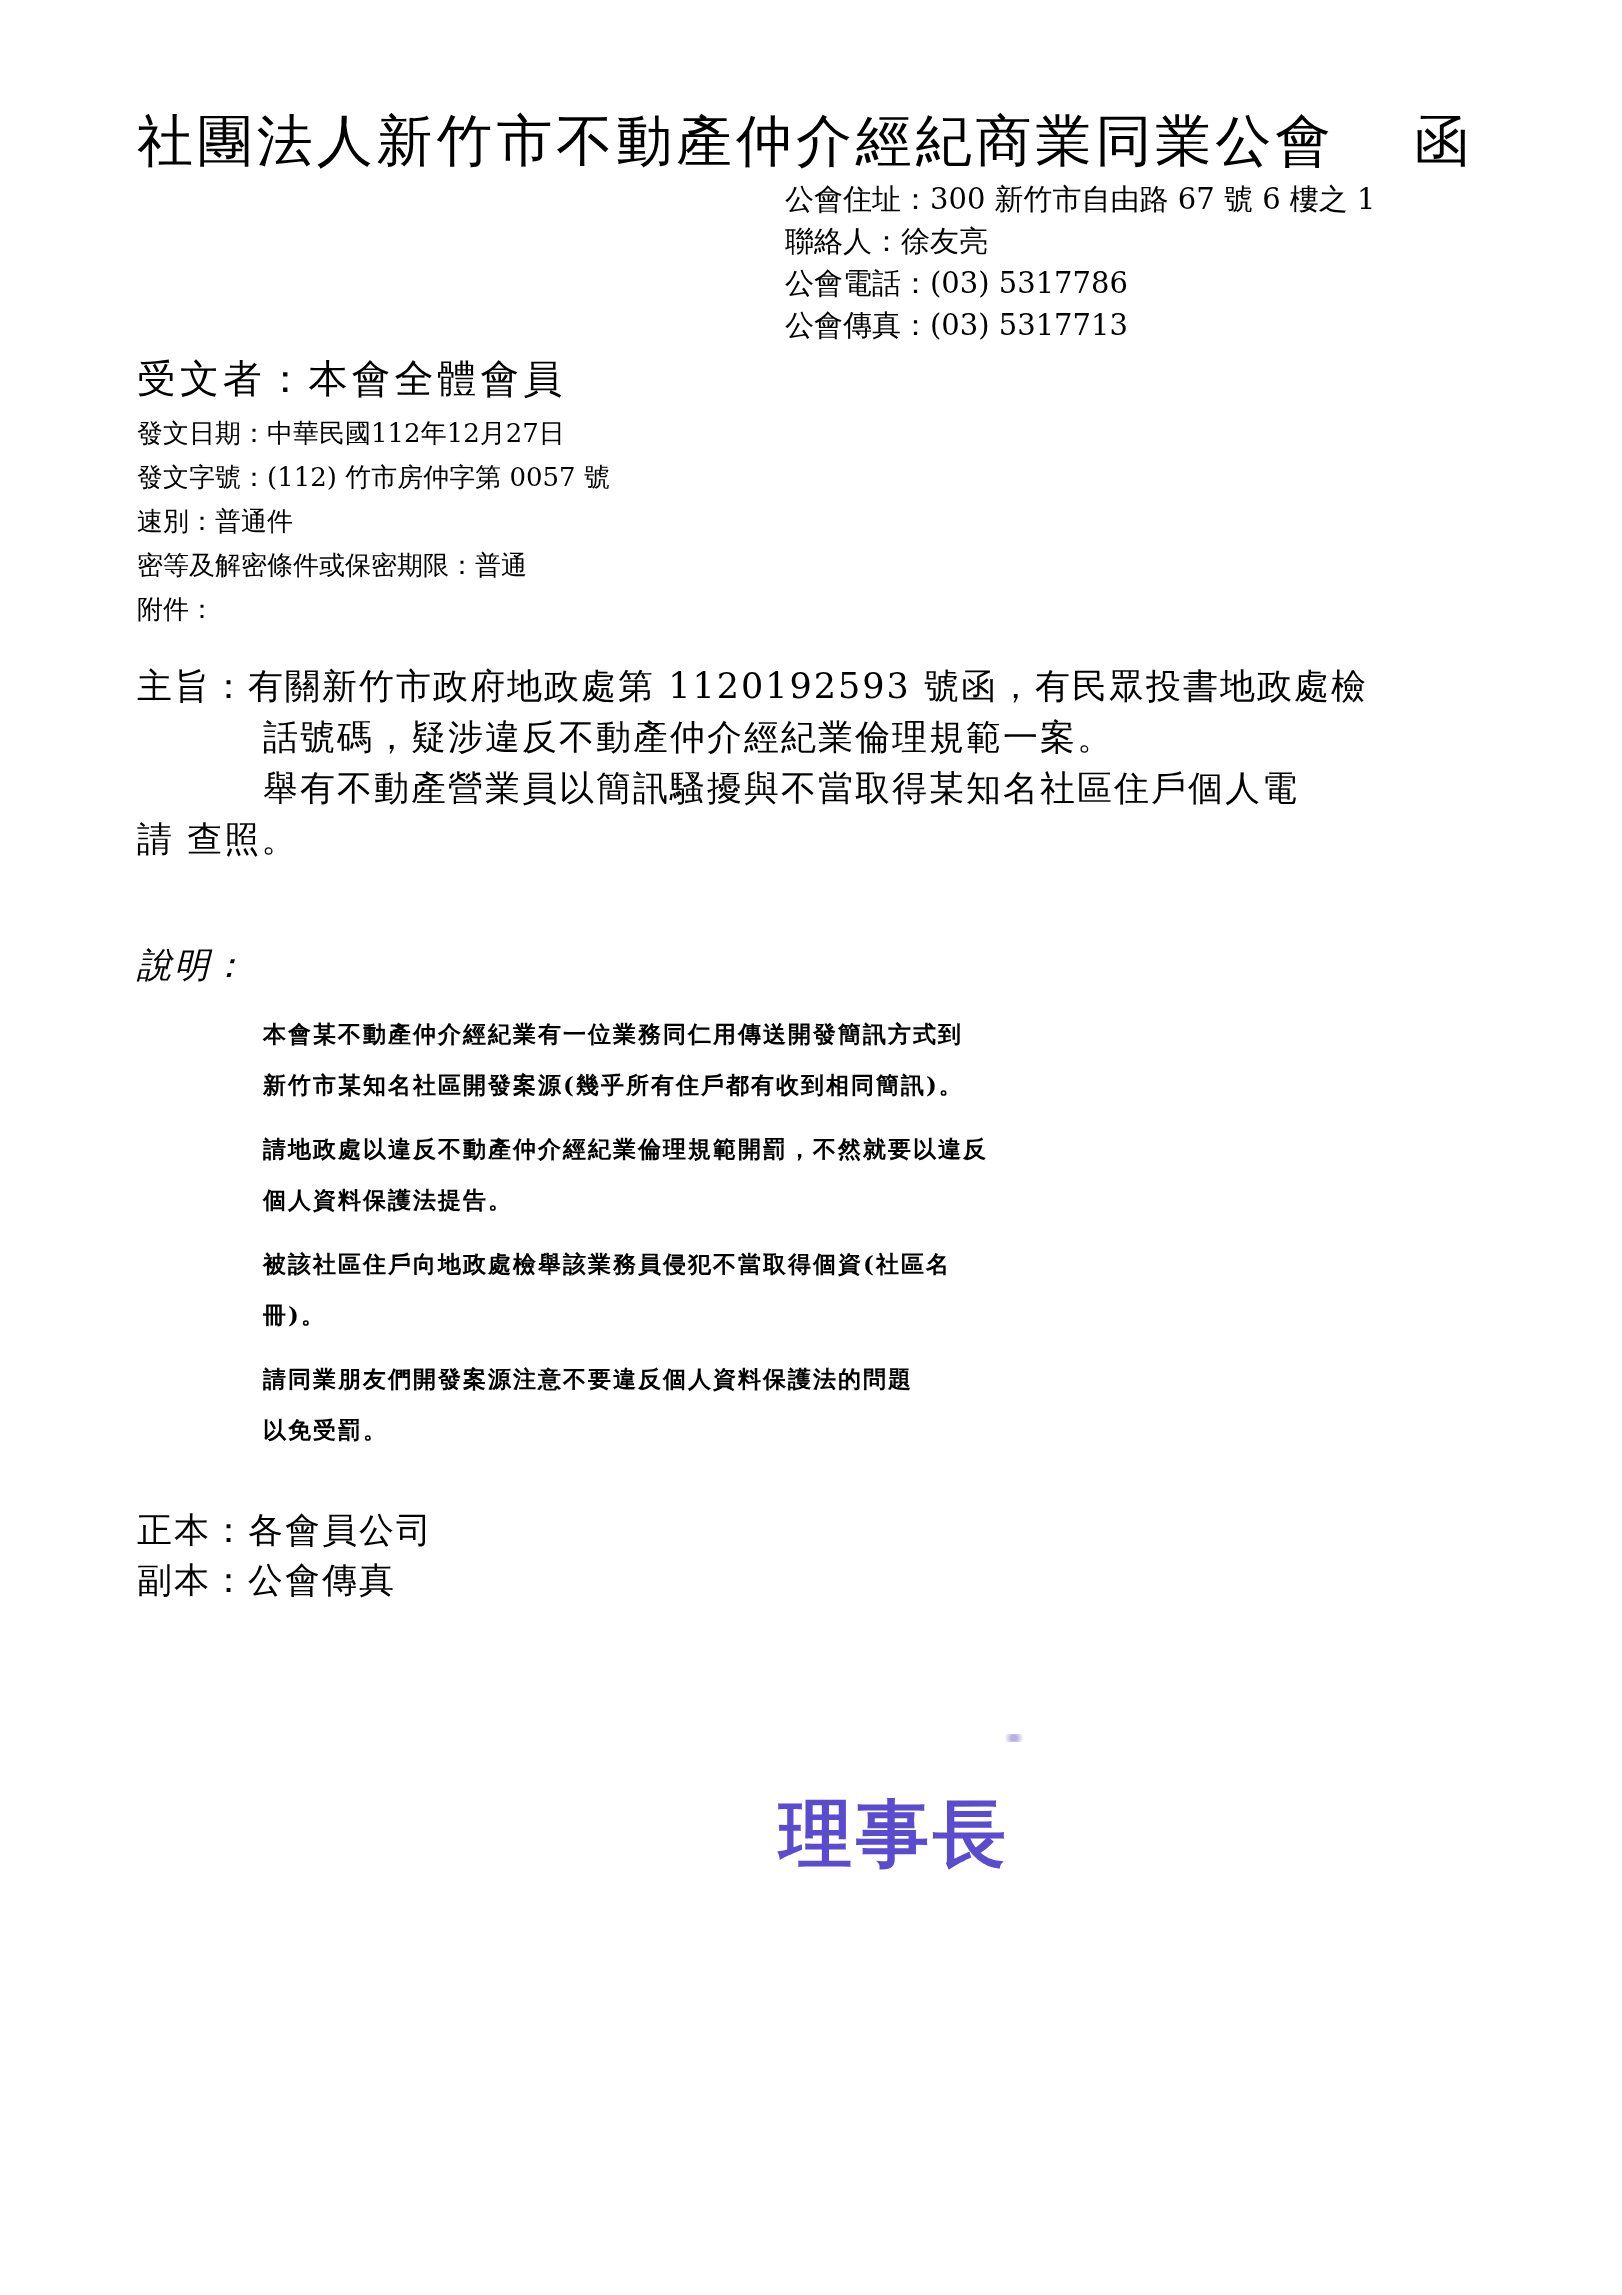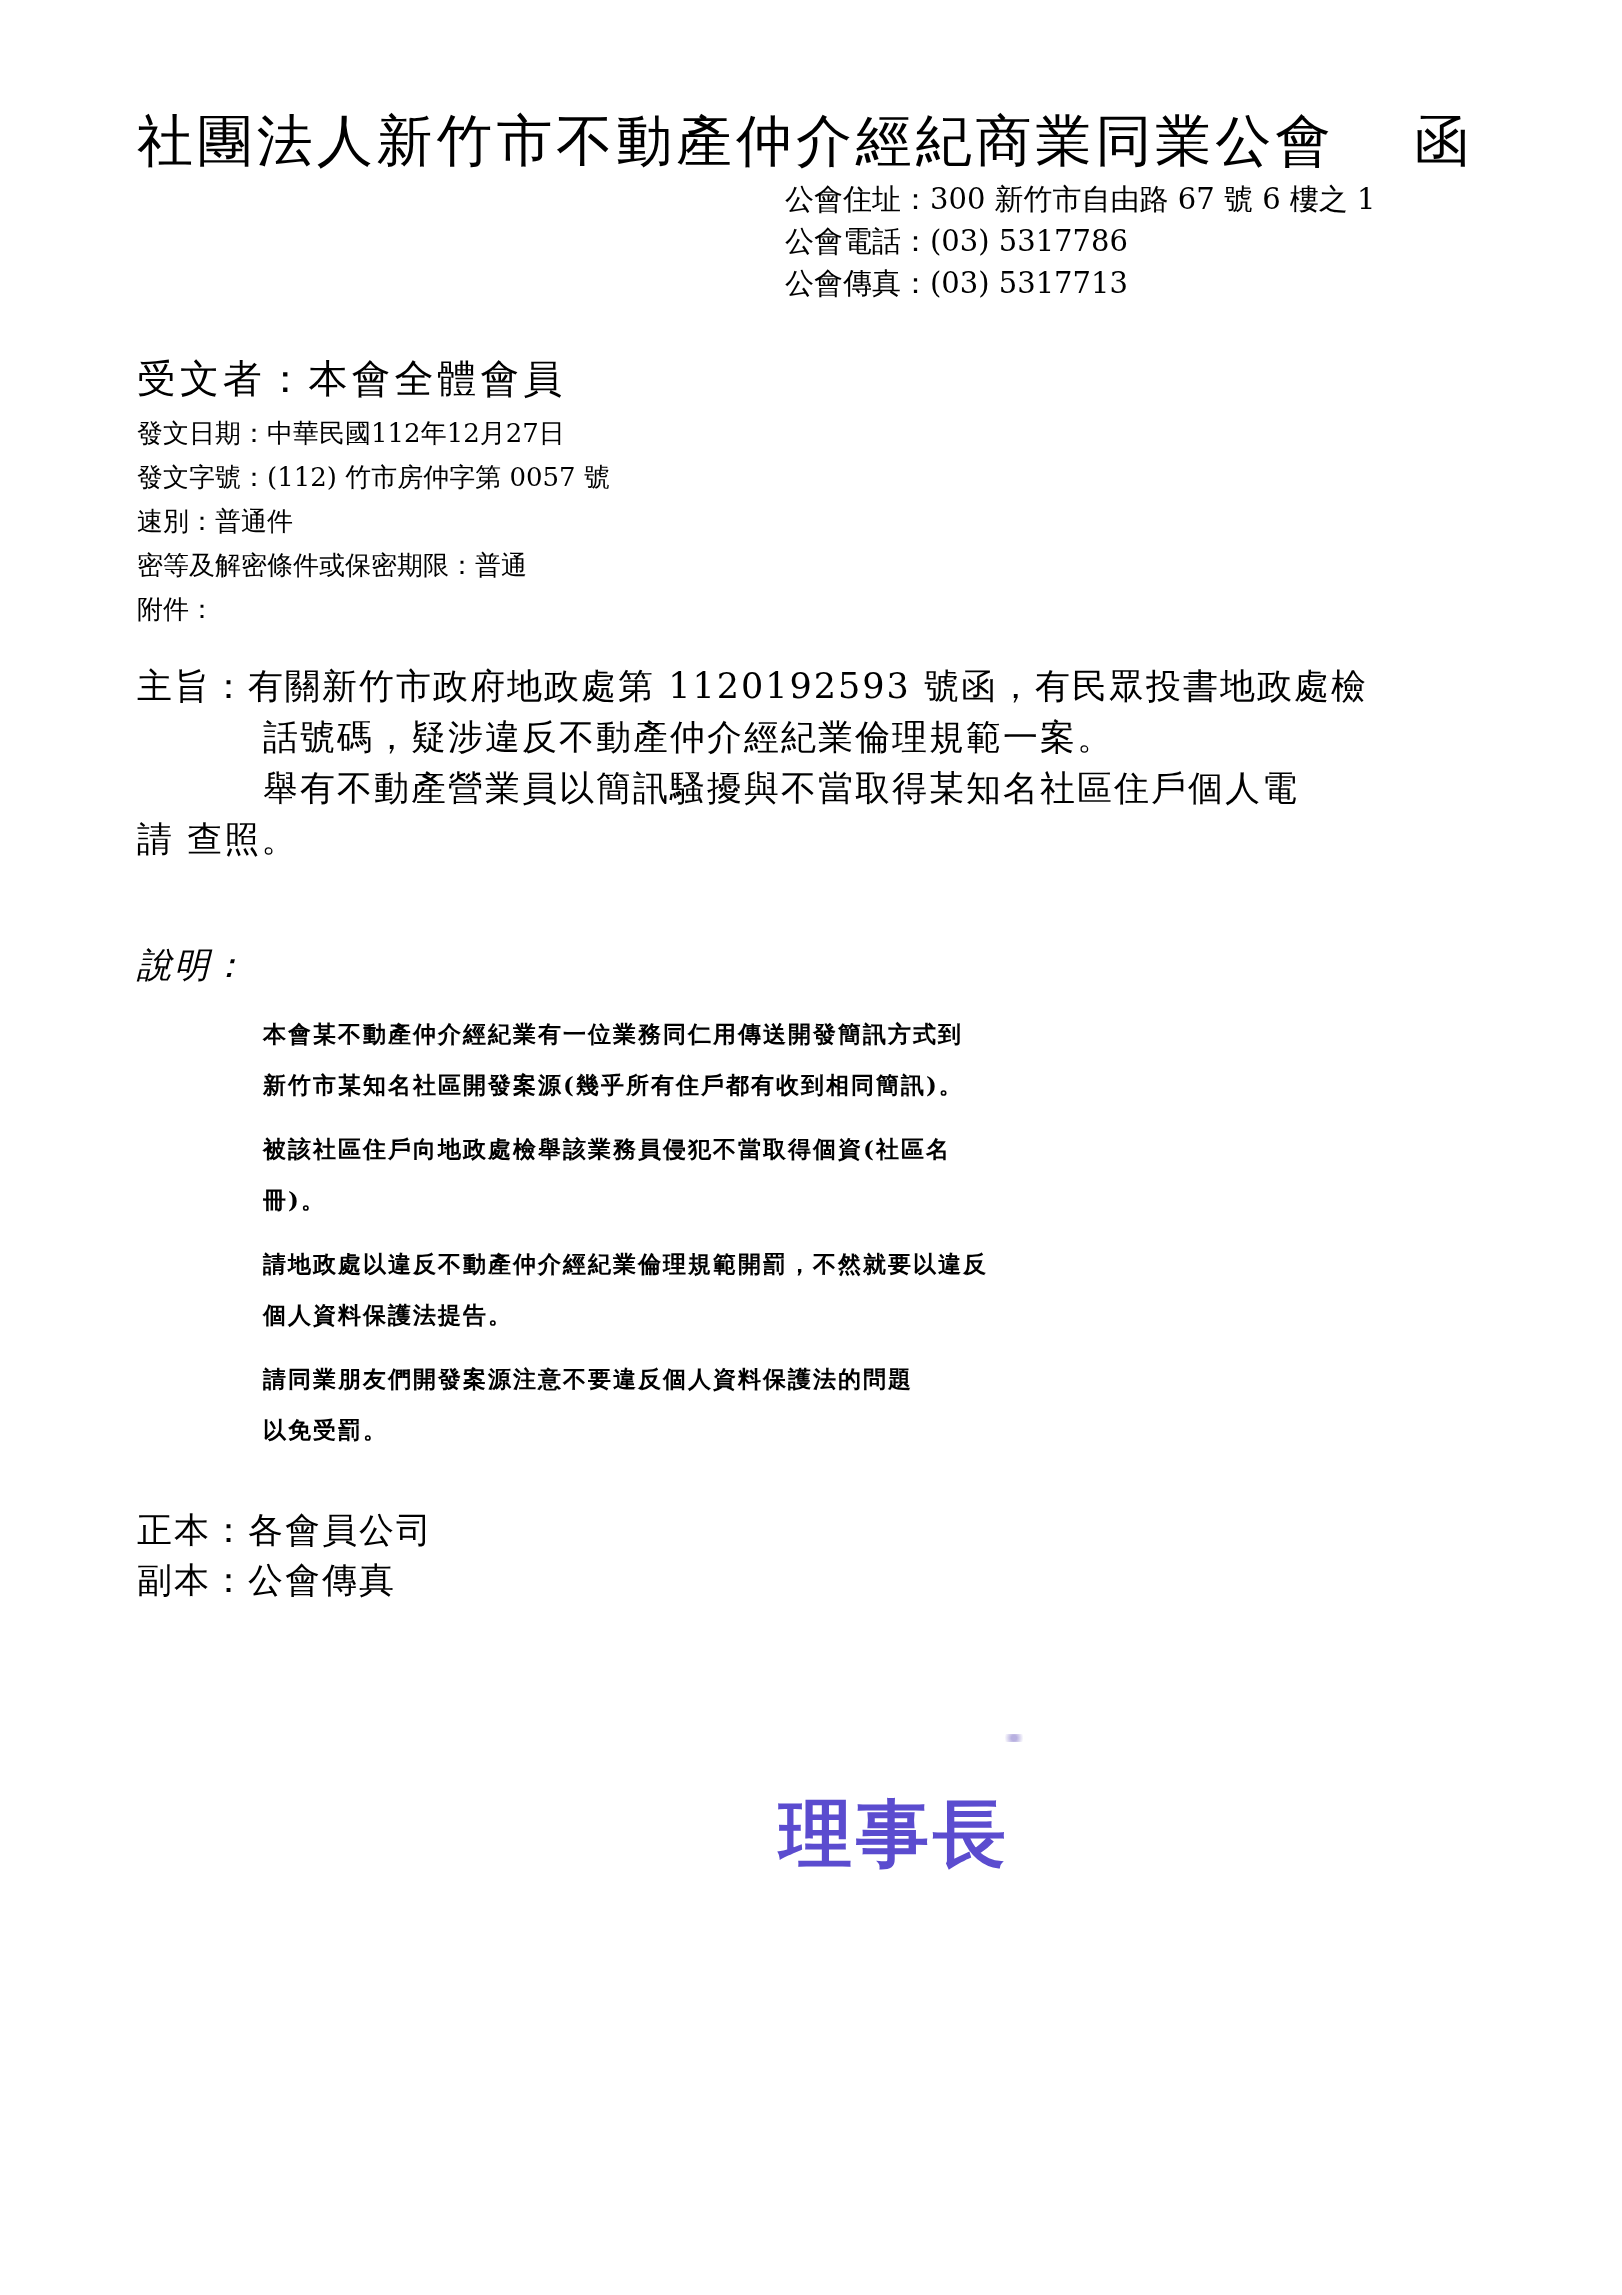--- a/index.html
+++ b/index.html
@@ -119,20 +119,21 @@
   </style>
 </head>
 <body>
 
 <div class="abs title">
   <span>社團法人新竹市不動產仲介經紀商業同業公會</span><span class="gap"></span><span>函</span>
 </div>
 
 <div class="abs contact">
   <div>公會住址：300 新竹市自由路 67 號 6 樓之 1</div>
+  <div>聯絡人：徐友亮</div>
   <div>公會電話：(03) 5317786</div>
   <div>公會傳真：(03) 5317713</div>
 </div>
 
 <div class="abs recipient">受文者：本會全體會員</div>
 
 <div class="abs meta">
   <div>發文日期：中華民國112年12月27日</div>
   <div>發文字號：(112) 竹市房仲字第 0057 號</div>
   <div>速別：普通件</div>
@@ -148,26 +149,26 @@
 </div>
 
 <div class="abs section" style="top:940px;">說明：</div>
 
 <div class="abs desc-body">
   <div class="para">
     <div>本會某不動產仲介經紀業有一位業務同仁用傳送開發簡訊方式到</div>
     <div>新竹市某知名社區開發案源(幾乎所有住戶都有收到相同簡訊)。</div>
   </div>
   <div class="para">
+    <div>請地政處以違反不動產仲介經紀業倫理規範開罰，不然就要以違反</div>
+    <div>個人資料保護法提告。</div>
+  </div>
+  <div class="para">
     <div>被該社區住戶向地政處檢舉該業務員侵犯不當取得個資(社區名</div>
     <div>冊)。</div>
-  </div>
-  <div class="para">
-    <div>請地政處以違反不動產仲介經紀業倫理規範開罰，不然就要以違反</div>
-    <div>個人資料保護法提告。</div>
   </div>
   <div class="para">
     <div>請同業朋友們開發案源注意不要違反個人資料保護法的問題</div>
     <div>以免受罰。</div>
   </div>
 </div>
 
 <div class="abs copies">
   <div>正本：各會員公司</div>
   <div>副本：公會傳真</div>

